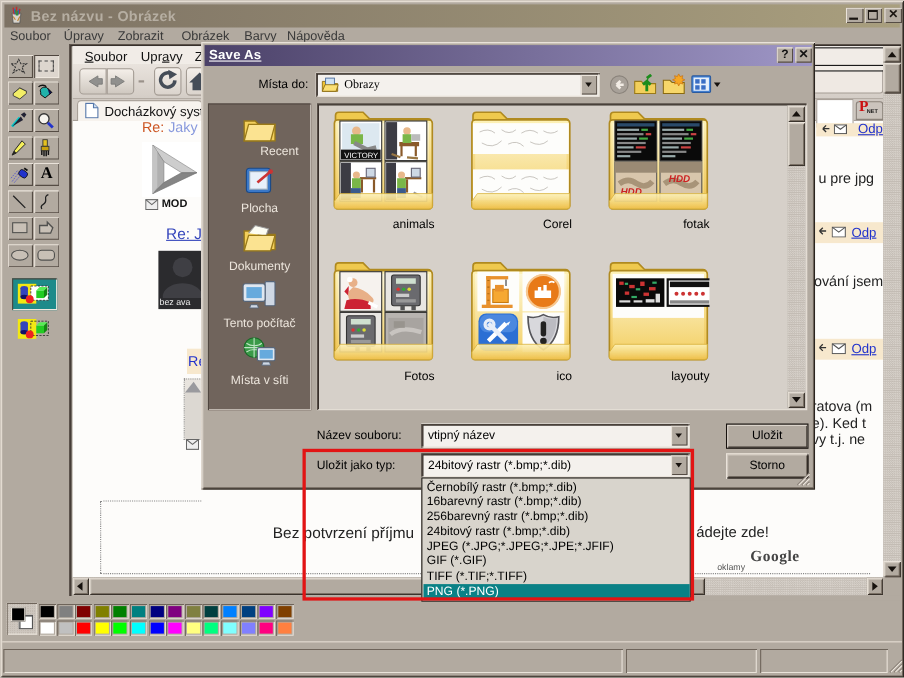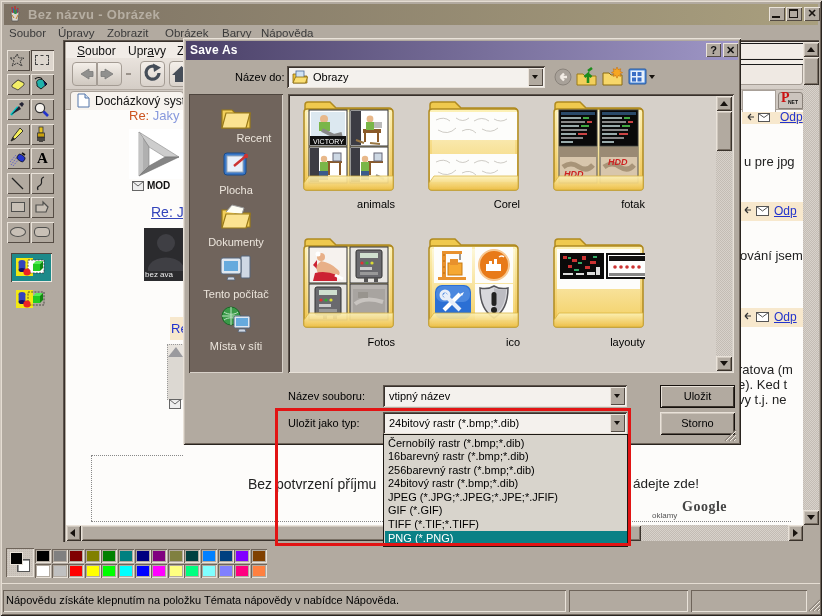--- a/index.html
+++ b/index.html
@@ -401,42 +401,41 @@
         <i style="background:#ff8040"></i>
       </div>
     </div>
 </div>
 
 <div id="status" class="abs" style="left:2px;top:583px;width:818px;height:31px;">
   <div class="abs" style="left:0;top:0;width:818px;height:1px;background:#e5ddd3;"></div>
   <div class="abs sunken" style="left:1px;top:7px;width:563px;height:22px;"></div>
   <div class="abs sunken" style="left:567px;top:7px;width:119px;height:22px;"></div>
   <div class="abs sunken" style="left:689px;top:7px;width:116px;height:22px;"></div>
-  <span class="abs t11" style="left:4px;top:11px;">Nápovědu získáte klepnutím na položku Témata nápovědy v nabídce Nápověda.</span>
   <svg class="abs" width="13" height="13" style="left:806px;top:16px">
       <path d="M12 1 L1 12 M12 5 L5 12 M12 9 L9 12" stroke="#8a8178" stroke-width="1.5"></path>
       <path d="M12 2 L2 12 M12 6 L6 12 M12 10 L10 12" stroke="#efe8df" stroke-width="1"></path>
     </svg>
 </div>
 
 <div id="dialog" class="abs" style="left:183px;top:38px;width:558px;height:407px;background:#b2aaa0;
  box-shadow:inset 1px 1px 0 #e9e2d9, inset -1px -1px 0 #29241f, inset 2px 2px 0 #c9c1b7, inset -2px -2px 0 #6e645a;">
   <div class="abs" style="left:3px;top:3px;width:552px;height:19px;background:linear-gradient(to right,#4b4168,#9e96c6);">
-    <span class="abs" style="left:4px;top:2px;font-size:12px;font-weight:bold;color:#fff;letter-spacing:0.2px;">Save As</span>
+    <span class="abs" style="left:4px;top:2px;font-size:12px;font-weight:bold;color:#fff;letter-spacing:0.2px;text-decoration:underline;">Save As</span>
     <div class="abs raised" style="left:520px;top:2px;width:15px;height:14px;background:#b2aaa0;text-align:center;font-size:11px;font-weight:bold;line-height:14px;color:#111;">?</div>
     <div class="abs raised" style="left:537px;top:2px;width:15px;height:14px;background:#b2aaa0;text-align:center;font-size:11px;font-weight:bold;line-height:14px;color:#111;">✕</div>
   </div>
-  <span class="abs t11" style="left:52px;top:33px;">Název do:</span>
+  <span class="abs t11" style="left:52px;top:33px;">Místa do:</span>
   <div class="abs field" style="left:104px;top:28px;width:258px;height:22px;">
     <svg class="abs" style="left:5px;top:4px" width="16" height="14" viewBox="0 0 16 14">
         <path d="M1 4 h5 l1.5 2 H15 v7 H1 z" fill="#f0c435" stroke="#8a6a10" stroke-width="0.8"></path>
         <rect x="4" y="1" width="8" height="7" fill="#cfe2f4" stroke="#4a6a9a" stroke-width="0.8"></rect>
         <path d="M1 13 L3.5 7 H15.5 L13.5 13 Z" fill="#fbdf74" stroke="#8a6a10" stroke-width="0.8"></path>
       </svg>
-    <span class="abs t11" style="left:26px;top:5px;">Obrazy</span>
+    <span class="abs t11" style="left:26px;top:5px;font-family:Liberation Serif, serif;">Obrazy</span>
     <div class="abs raised" style="left:241px;top:2px;width:15px;height:18px;background:#b2aaa0;">
         <div class="arrow" style="left:4px;top:7px;border-left:3.5px solid transparent;border-right:3.5px solid transparent;border-top:4px solid #17120e;"></div>
       </div>
   </div>
 
   <svg class="abs" style="left:371px;top:30px" width="18" height="18" viewBox="0 0 18 18">
       <circle cx="9" cy="9" r="8" fill="#a8a199" stroke="#8a837b" stroke-width="1"></circle>
       <path d="M13 9 H6.5 M6.5 9 L10 5.5 M6.5 9 L10 12.5" stroke="#f2ece5" stroke-width="2.4" fill="none"></path>
     </svg>
   <svg class="abs" style="left:393px;top:29px" width="21" height="19" viewBox="0 0 21 19">

